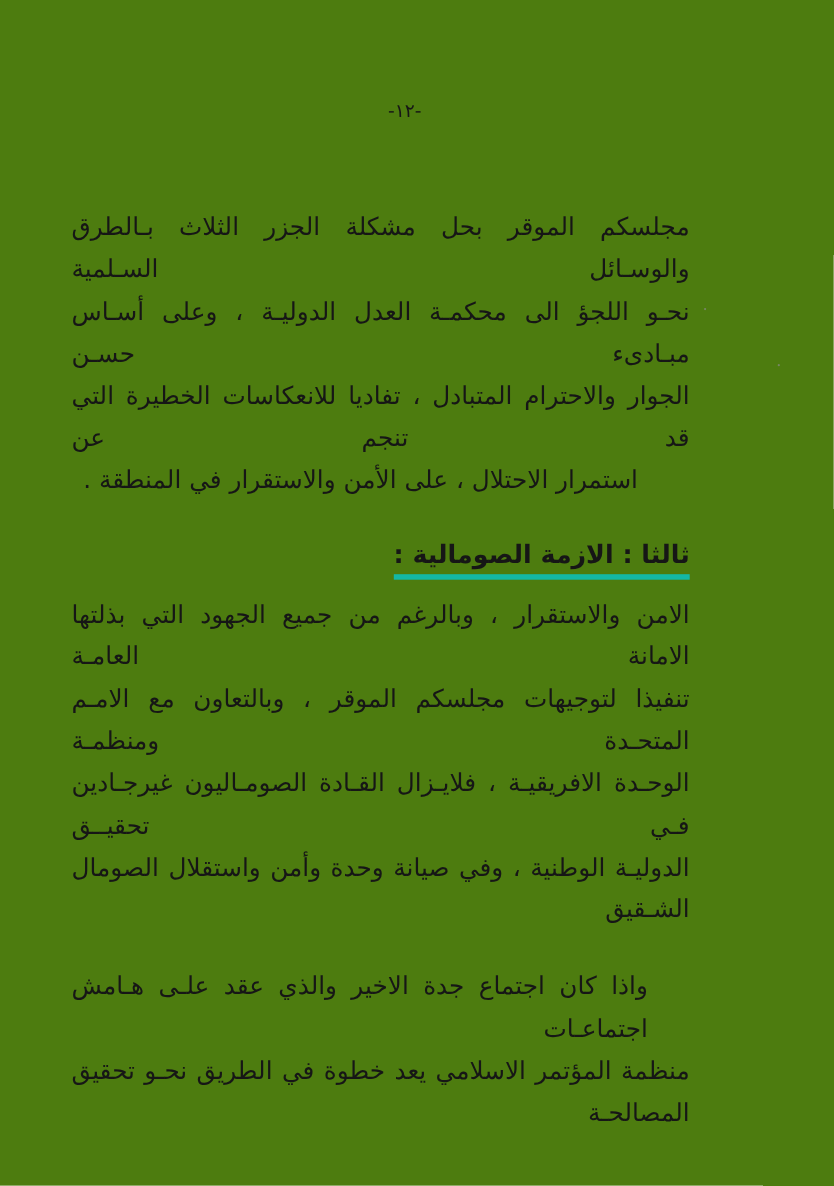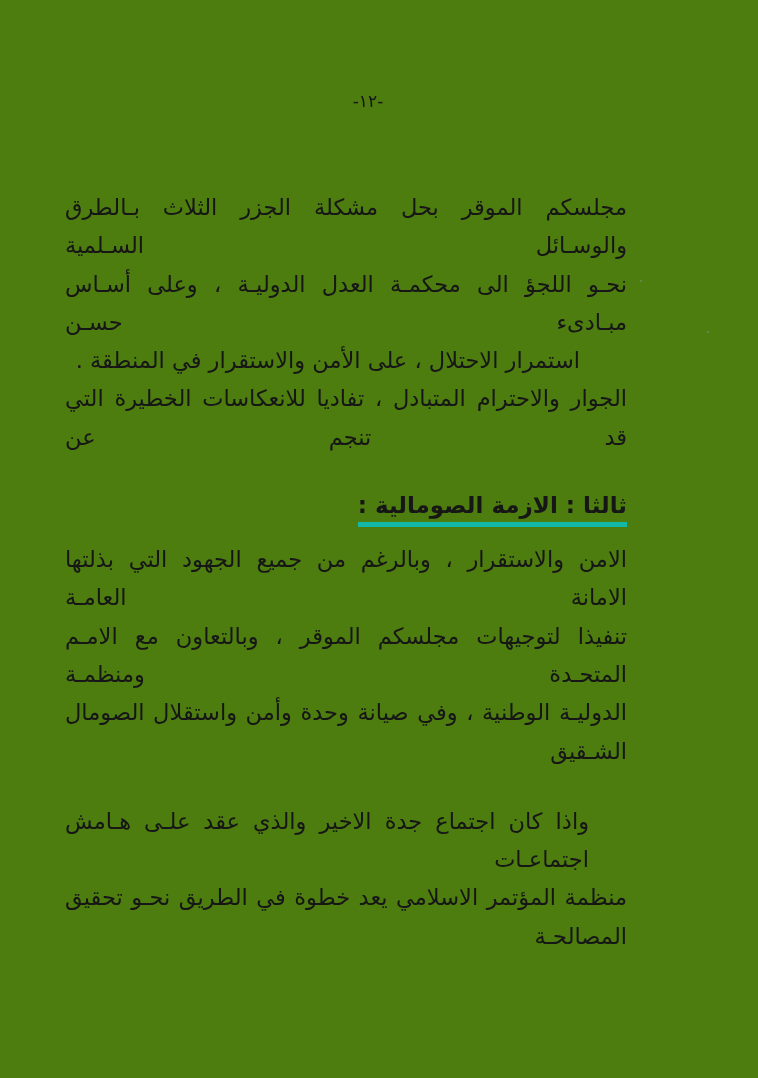--- a/index.html
+++ b/index.html
@@ -75,31 +75,32 @@
 
 <div class="page">
 
   <div class="page-number">-١٢-</div>
 
   <div class="content">
 
     <div class="para para-1">
       <div class="line">مجلسكم الموقر بحل  مشكلة الجزر الثلاث بـالطرق والوسـائل السـلمية</div>
       <div class="line">نحـو اللجؤ  الى محكمـة العدل الدوليـة ، وعلى أسـاس مبـادىء حسـن</div>
+      <div class="line">الجوار والاحترام المتبادل ، تفاديا للانعكاسات الخطيرة التي قد تنجم  عن</div>
       <div class="line endline endline-p1">استمرار الاحتلال ، على الأمن والاستقرار في المنطقة .</div>
-      <div class="line">الجوار والاحترام المتبادل ، تفاديا للانعكاسات الخطيرة التي قد تنجم  عن</div>
     </div>
 
     <div class="heading-row">
       <span class="heading-text">ثالثا : الازمة الصومالية :</span>
     </div>
 
     <div class="para para-2">
       <div class="line">الامن والاستقرار ، وبالرغم من جميع الجهود التي بذلتها الامانة  العامـة</div>
       <div class="line">تنفيذا لتوجيهات مجلسكم الموقر ، وبالتعاون مع  الامـم المتحـدة ومنظمـة</div>
+      <div class="line">الوحـدة الافريقيـة ، فلايـزال القـادة الصومـاليون غيرجـادين فـي تحقيــق</div>
       <div class="line">الدوليـة الوطنية ، وفي صيانة وحدة وأمن واستقلال الصومال  الشـقيق</div>
     </div>
 
     <div class="para para-3">
       <div class="line first-indent-38">واذا كان اجتماع جدة الاخير  والذي عقد علـى هـامش اجتماعـات</div>
       <div class="line">منظمة المؤتمر الاسلامي يعد خطوة في الطريق نحـو تحقيق المصالحـة</div>
 
     </div>
 
   </div>

